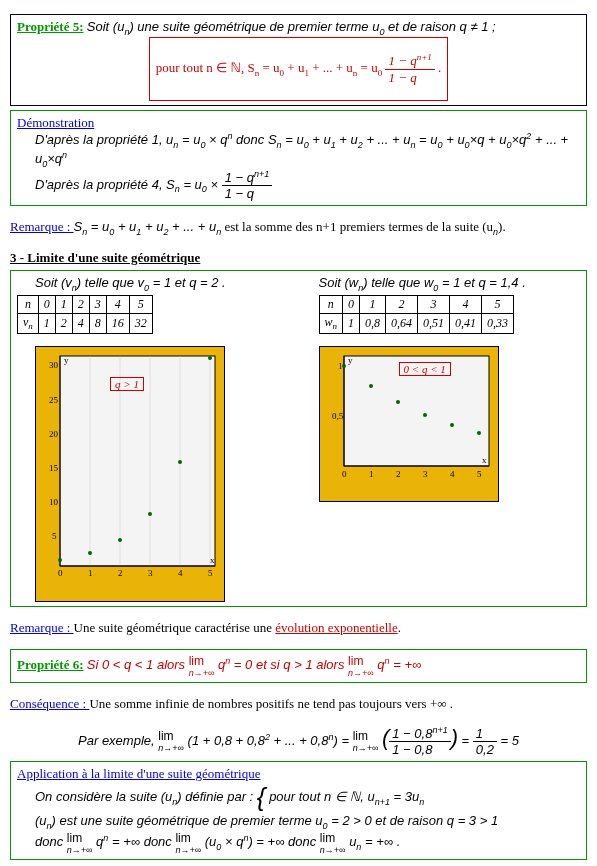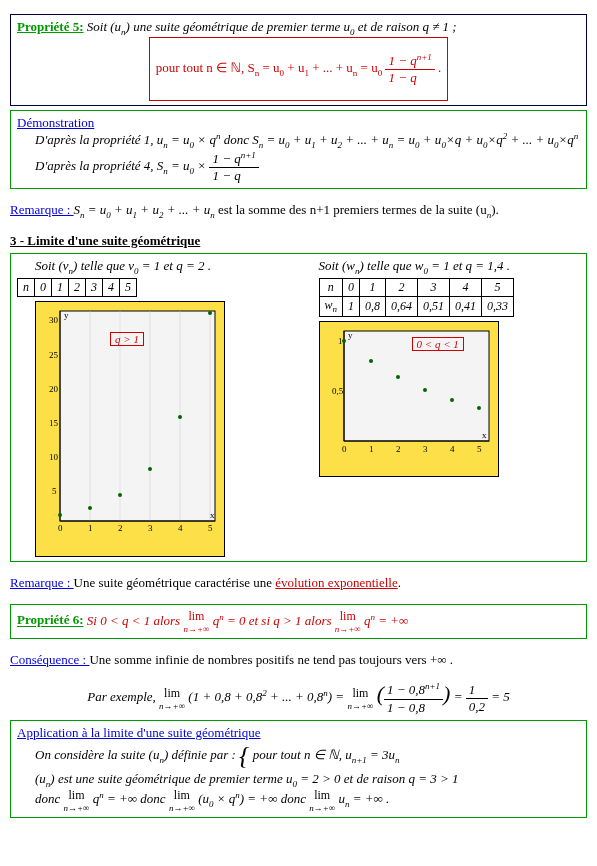--- a/index.html
+++ b/index.html
@@ -2,36 +2,36 @@
 <html><head>
 <meta charset="utf-8">
 <style>
 body{font-family:"Times New Roman",serif;font-size:13px;background:#fff;margin:0;padding:10px;width:577px}
 .box{border:1px solid;padding:4px 6px;margin:4px 0}
 .bgreen{border-color:#090}
 .bnavy{border-color:#003}
 .ttl{text-decoration:underline;color:#090;font-weight:bold}
 .blue{color:#00d;text-decoration:underline}
 .red{color:#c00}
-.math{font-style:italic;font-family:Liberation Serif, serif}
+.math{font-style:italic;font-family:Liberation Sans, sans-serif}
 .ctr{text-align:center}
 .frac{display:inline-block;vertical-align:middle;text-align:left;font-style:italic}
 .frac .n{display:block;border-bottom:1px solid currentColor;padding:0 3px}
 .frac .d{display:block;padding:0 3px}
 .formula{border:1px solid #c00;display:inline-block;padding:14px 6px;color:#c00}
 .ind{margin-left:18px}
 table.data{border-collapse:collapse;font-size:12px;margin:3px 0}
 table.data td,table.data th{border:1px solid #000;padding:1px 5px;text-align:center;font-style:italic}
 .cols{display:flex;gap:40px}
 .col{flex:1}
-.plotbox{border:1px solid #000;background:#fde047;padding:4px;margin-top:4px}
+.plotbox{border:1px solid #000;background:#eab308;padding:4px;margin-top:12px}
 .legend{border:1px solid #c00;color:#c00;padding:0 4px;font-style:italic;font-size:11px}
 .sub{font-size:9px;vertical-align:sub}
 .sup{font-size:9px;vertical-align:super}
-.lim{display:inline-block;text-align:center;vertical-align:middle;font-style:normal}
+.lim{display:inline-block;text-align:left;vertical-align:middle;font-style:normal}
 .lim .lt{display:block;font-size:12px}
 .lim .lb{display:block;font-size:9px;font-style:italic}
 svg{display:block}
 .sec{text-decoration:underline;font-weight:bold;margin-top:12px}
 .brace{font-size:26px;vertical-align:middle}
 </style>
 </head>
 <body>
 
 <div class="box bnavy">
@@ -66,20 +66,29 @@
    <table class="data ind">
     <tbody>
             <tr>
               <td>n</td>
               <td>0</td>
               <td>1</td>
               <td>2</td>
               <td>3</td>
               <td>4</td>
               <td>5</td>
+            </tr>
+    <tr>
+              <td><span>v</span><span class="sub">n</span></td>
+              <td>1</td>
+              <td>2</td>
+              <td>4</td>
+              <td>8</td>
+              <td>16</td>
+              <td>32</td>
             </tr>
    </tbody>
         </table>
    <div class="plotbox ind" style="width:180px">
     <svg width="180" height="230" viewBox="0 0 180 230">
      <rect x="20" y="5" width="155" height="210" fill="#f4f4f4" stroke="#000"></rect>
      <g stroke="#ccc" stroke-width="0.5">
       <line x1="20" y1="5" x2="20" y2="215"></line>
               <line x1="50" y1="5" x2="50" y2="215"></line>
               <line x1="80" y1="5" x2="80" y2="215"></line>
@@ -156,21 +165,21 @@
             <text x="8" y="68" font-size="9">0,5</text>
      <text x="18" y="126" font-size="9">0</text>
             <text x="45" y="126" font-size="9">1</text>
             <text x="72" y="126" font-size="9">2</text>
             <text x="99" y="126" font-size="9">3</text>
             <text x="126" y="126" font-size="9">4</text>
             <text x="153" y="126" font-size="9">5</text>
      <text x="158" y="112" font-size="9">x</text>
             <text x="24" y="12" font-size="9">y</text>
     </svg>
-    <div style="position:relative;top:-120px;left:88px;width:60px"><span class="legend">0 &lt; q &lt; 1</span></div>
+    <div style="position:relative;top:-120px;left:75px;width:60px"><span class="legend">0 &lt; q &lt; 1</span></div>
    </div>
   </div>
  </div>
 </div>
 
 <p><span class="blue">Remarque : </span><span>Une suite géométrique caractérise une </span><span class="red" style="text-decoration:underline">évolution exponentielle</span><span>.</span></p>
 
 <div class="box bgreen">
  <span class="ttl">Propriété 6:</span>
  <span class="red math">

